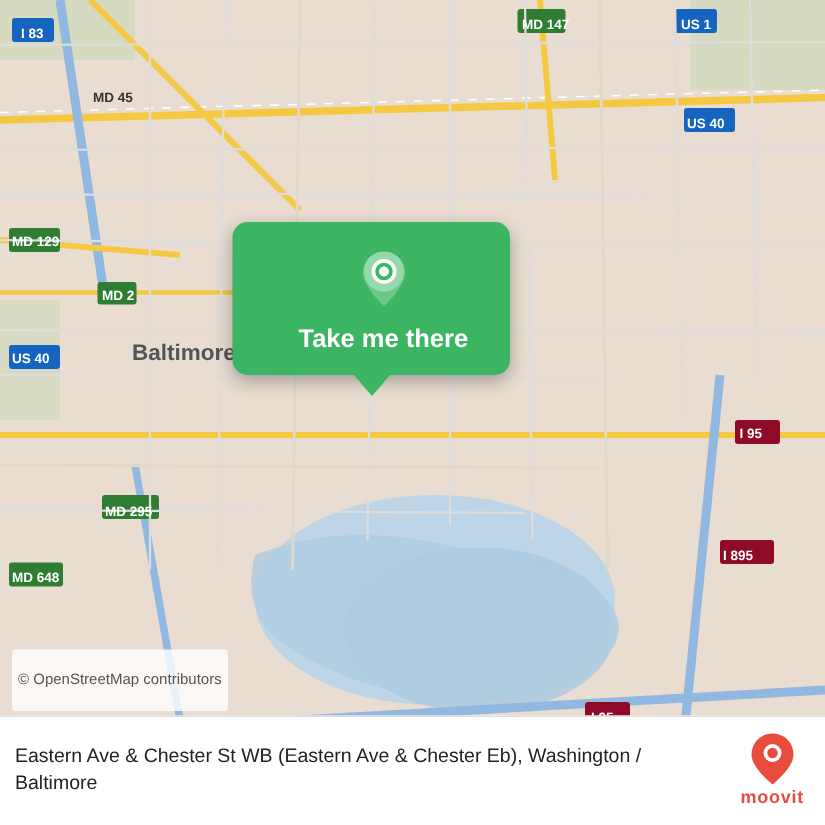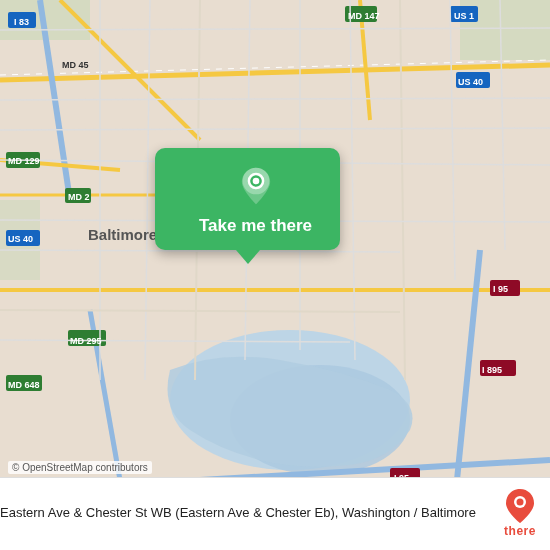--- a/index.html
+++ b/index.html
@@ -29,21 +29,21 @@
       background-color: #e8e0d8;
     }
 
     
     #info-bar {
       position: absolute;
       bottom: 0;
       left: 0;
       right: 0;
       background: #fff;
-      padding: 10px 14px 12px 0;
+      padding: 10px 14px 12px 10px;
       border-top: 1px solid #ddd;
       display: flex;
       align-items: center;
       justify-content: space-between;
       min-height: 64px;
     }
 
     #info-text {
       flex: 1;
       font-size: 13px;
@@ -66,21 +66,21 @@
     }
 
     
     #attribution {
       position: absolute;
       bottom: 76px;
       left: 8px;
       background: rgba(255,255,255,0.8);
       font-size: 10px;
       color: #555;
-      padding: 1px 4px;
+      padding: 15px 4px;
       border-radius: 2px;
     }
 
     
     #popup {
       position: absolute;
       top: 148px;
       left: 155px;
       display: flex;
       flex-direction: column;
@@ -256,17 +256,17 @@
 
   <div id="info-bar">
     <div id="info-text">Eastern Ave &amp; Chester St WB (Eastern Ave &amp; Chester Eb), Washington / Baltimore</div>
     <div id="moovit-logo">
 
       <svg width="32" height="36" viewBox="0 0 32 36" xmlns="http://www.w3.org/2000/svg">
         <path d="M16 1 C8 1 2 7.2 2 15.2 C2 24 16 35 16 35 C16 35 30 24 30 15.2 C30 7.2 24 1 16 1Z" fill="#e84c3d"></path>
         <circle cx="16" cy="14" r="6" fill="#fff"></circle>
         <circle cx="16" cy="14" r="3.5" fill="#e84c3d"></circle>
       </svg>
-      <span class="moovit-text">there</span>
+      <span class="moovit-text">moovit</span>
     </div>
   </div>
 
 </div>
 
 </body></html>

